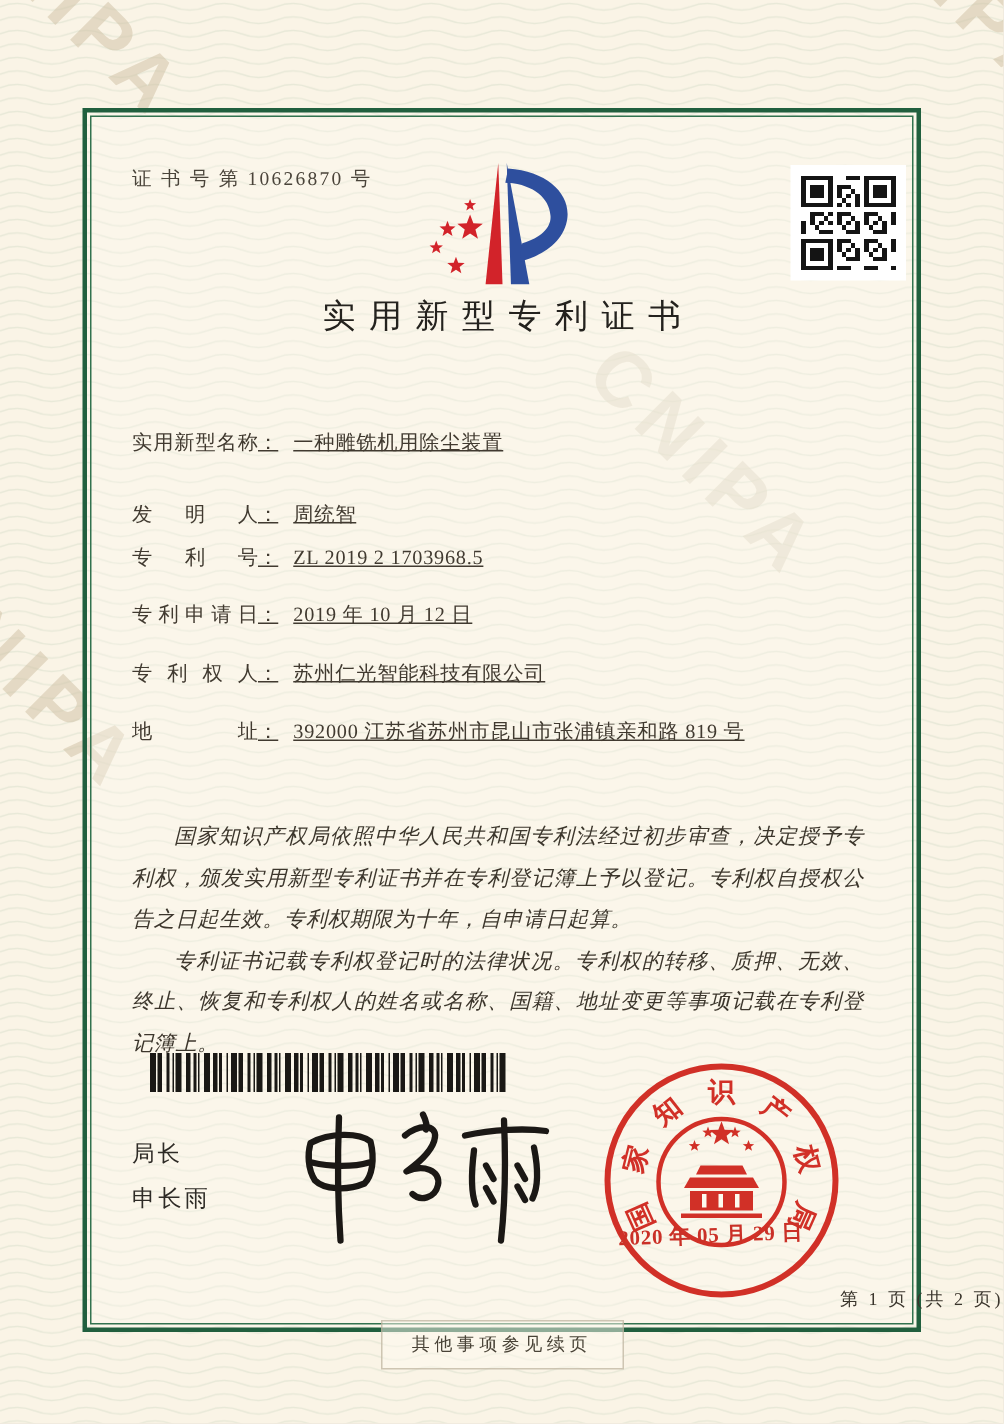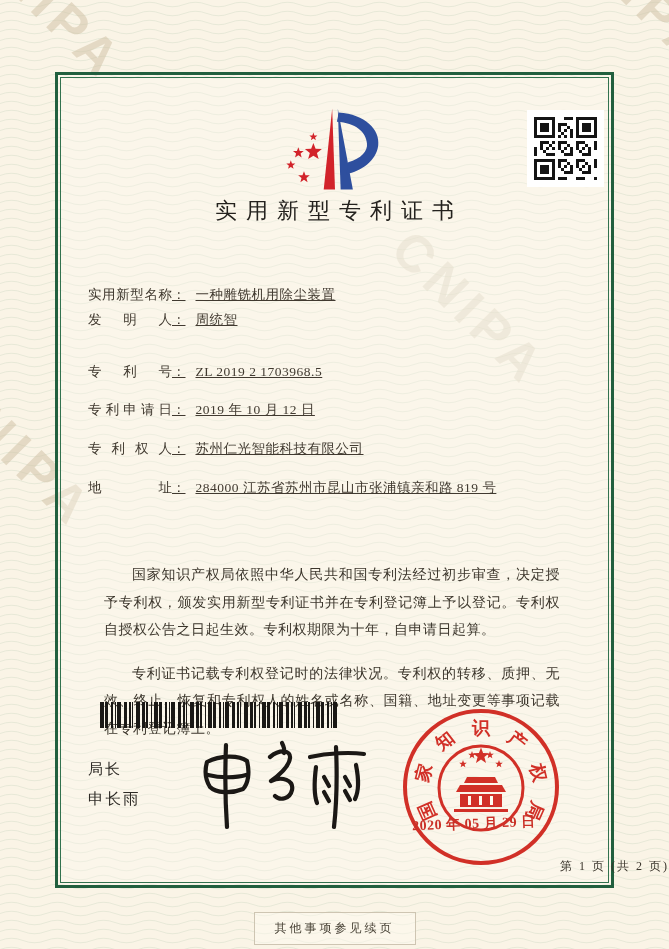--- a/index.html
+++ b/index.html
@@ -39,40 +39,40 @@
     display:inline-block;width:84px;
     text-align:justify;text-align-last:justify;vertical-align:top;
   }
   .fvalue{margin-left:10px;letter-spacing:0.5px;}
   .grant{position:absolute;left:282px;top:0;}
   .body-text{
     position:absolute;left:88px;top:545px;width:488px;
     font-size:14px;line-height:27.5px;color:#3c362c;
     text-align:justify;letter-spacing:0.5px;
   }
-  .body-text p{margin:16px;text-indent:2em;}
+  .body-text p{margin:0;text-indent:2em;font-style:italic;}
   .barcode{position:absolute;left:100px;top:702px;line-height:0;}
   .issuer-title{
     position:absolute;left:88px;top:760px;
     font-family:"Liberation Sans","DejaVu Sans",sans-serif;
     font-size:15px;letter-spacing:2px;color:#2e2b26;
   }
   .issuer-name{
     position:absolute;left:88px;top:789px;
     font-family:Liberation Serif, serif;
     font-size:15.5px;letter-spacing:2px;color:#2e2b26;
   }
   .signature{position:absolute;left:192px;top:735px;mix-blend-mode:multiply;}
   .seal{position:absolute;left:396px;top:702px;mix-blend-mode:multiply;opacity:0.95;}
   .page-info{
     position:absolute;left:0;top:858px;width:669px;text-align:right;
     font-size:12px;letter-spacing:2px;color:#3a352c;
   }
   .continuation{
-    position:absolute;left:50%;top:912px;transform:translateX(-50%);
+    position:absolute;left:50%;top:880px;transform:translateX(-50%);
     font-size:12px;letter-spacing:3px;color:#494337;
     border:1px solid rgba(175,163,140,0.6);
     padding:7px 20px;background:rgba(253,250,240,0.5);white-space:nowrap;
   }
 </style>
 </head>
 <body>
 
 <div class="page">
 
@@ -89,20 +89,21 @@
   <div class="wm" style="left:540px;top:-40px;">CNIPA</div>
   <div class="wm inner" style="left:373px;top:278px;">CNIPA</div>
   <div class="wm" style="left:-80px;top:420px;">CNIPA</div>
 
   <div class="frame">
     <div class="frame-inner"></div>
   </div>
 
   <div class="content">
 
+    <div class="cert-no">证 书 号 第 10626870 号</div>
 
     <svg class="logo" width="118" height="94" viewBox="0 0 120 100">
       <defs>
         <path id="star" d="M0,-10 L2.47,-3.40 L9.51,-3.09 L3.99,1.30 L5.88,8.09 L0,4.2 L-5.88,8.09 L-3.99,1.30 L-9.51,-3.09 L-2.47,-3.40 Z"></path>
       </defs>
       <polygon points="57,6 48,92 60,92" fill="#d2232a"></polygon>
       <polygon points="63,6 66,92 79,92" fill="#2e4f9e"></polygon>
       <path d="M64,10 C92,12 108,28 106,45 C104,62 88,72 72,76 L74,63 C88,59 95,51 94,43 C93,31 82,21 62,20 Z" fill="#2e4f9e"></path>
       <g fill="#d2232a">
         <use href="#star" transform="translate(37,36) scale(0.45)"></use>
@@ -310,34 +311,34 @@
           <rect x="49" y="64" width="3" height="3" fill="#141414"></rect>
           <rect x="52" y="64" width="3" height="3" fill="#141414"></rect>
           <rect x="64" y="64" width="3" height="3" fill="#141414"></rect>
         </svg></div>
 
     <div class="title">实用新型专利证书</div>
 
     <div class="field" style="top:286px">
       <span class="flabel">实用新型名称</span><span>：</span><span class="fvalue">一种雕铣机用除尘装置</span>
     </div>
-    <div class="field" style="top:311px">
+    <div class="field" style="top:334px">
       <span class="flabel">发明人</span><span>：</span><span class="fvalue">周统智</span>
     </div>
     <div class="field" style="top:363px">
       <span class="flabel">专利号</span><span>：</span><span class="fvalue">ZL 2019 2 1703968.5</span>
     </div>
     <div class="field" style="top:401px">
       <span class="flabel">专利申请日</span><span>：</span><span class="fvalue">2019 年 10 月 12 日</span>
     </div>
     <div class="field" style="top:440px">
       <span class="flabel">专利权人</span><span>：</span><span class="fvalue">苏州仁光智能科技有限公司</span>
     </div>
     <div class="field" style="top:479px">
-      <span class="flabel">地址</span><span>：</span><span class="fvalue">284000 江苏省苏州市昆山市张浦镇亲和路 819 号</span>
+      <span class="flabel">地址</span><span>：</span><span class="fvalue">392000 江苏省苏州市昆山市张浦镇亲和路 819 号</span>
     </div>
 
     <div class="body-text">
       <p>国家知识产权局依照中华人民共和国专利法经过初步审查，决定授予专利权，颁发实用新型专利证书并在专利登记簿上予以登记。专利权自授权公告之日起生效。专利权期限为十年，自申请日起算。</p>
       <p>专利证书记载专利权登记时的法律状况。专利权的转移、质押、无效、终止、恢复和专利权人的姓名或名称、国籍、地址变更等事项记载在专利登记簿上。</p>
     </div>
 
     <div class="barcode"><svg id="bc-svg" width="245" height="26">
           <rect x="0" y="0" width="4" height="26" fill="#1a1815"></rect>
           <rect x="5" y="0" width="3" height="26" fill="#1a1815"></rect>

